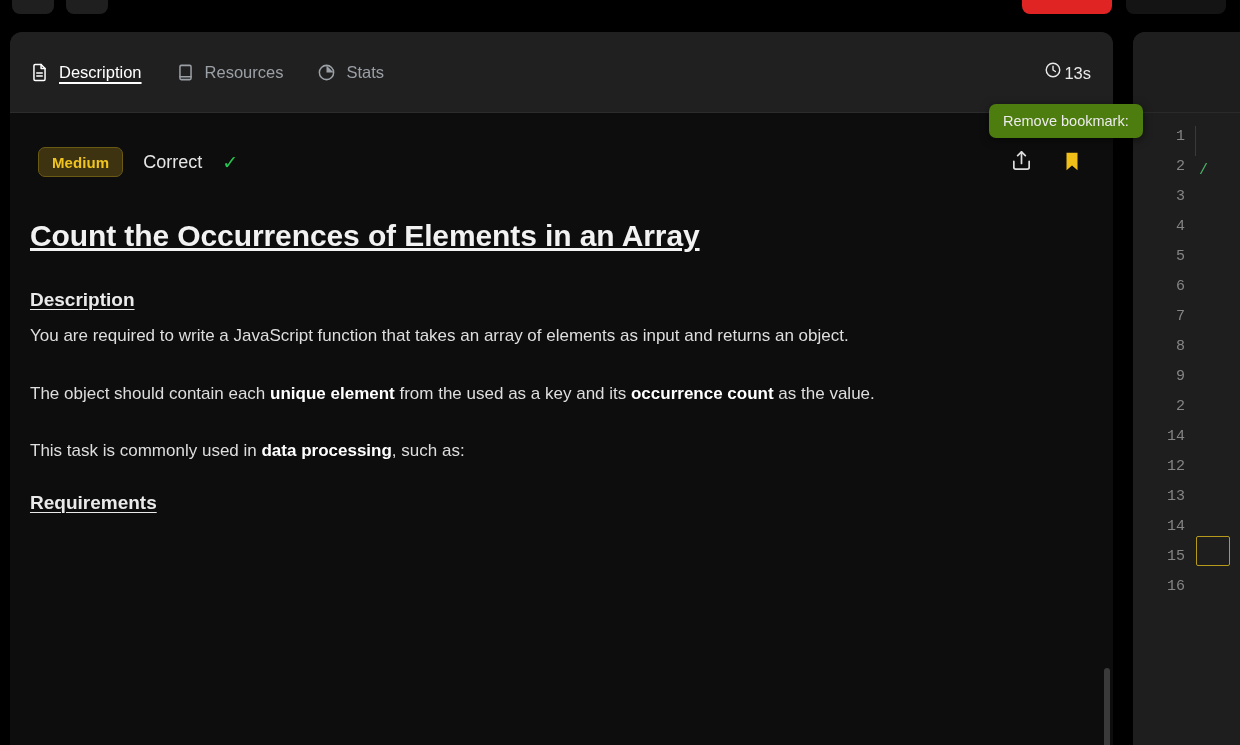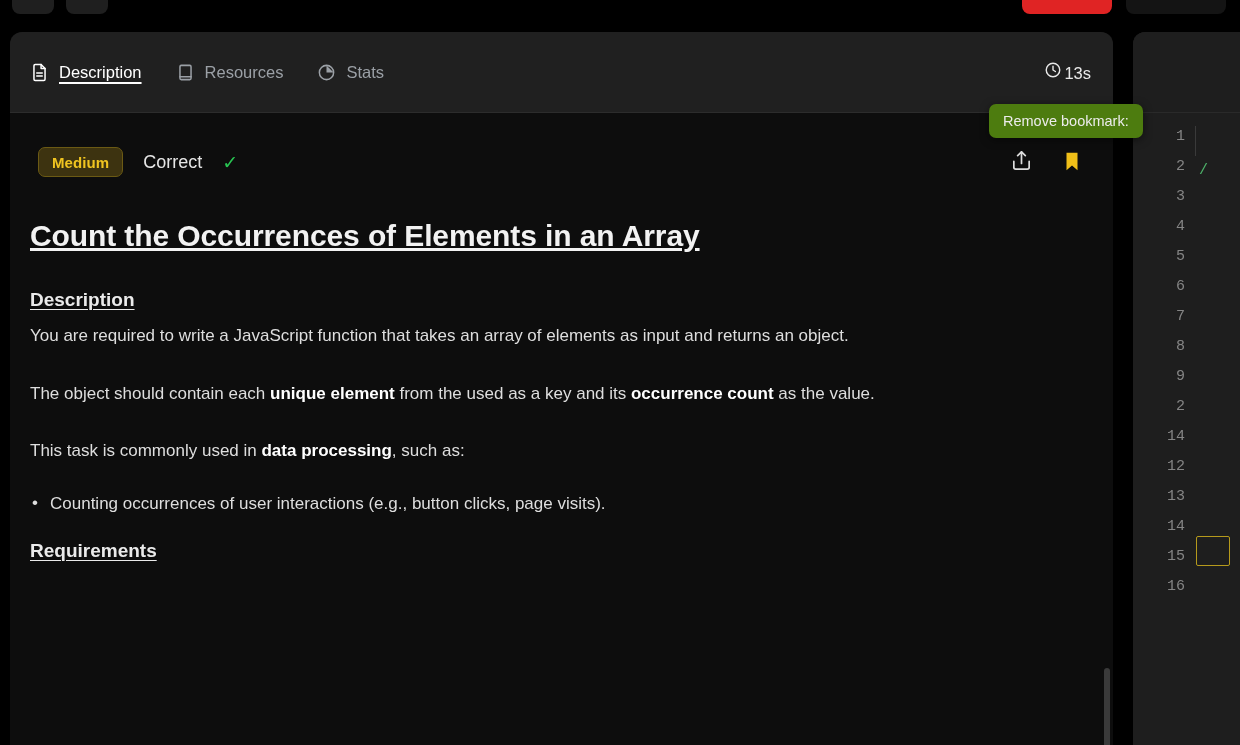--- a/index.html
+++ b/index.html
@@ -394,21 +394,20 @@
 
       <p class="para spaced">
         <span>The object should contain each </span><b>unique element</b><span> from the used as a key and its </span><b>occurrence count</b><span> as the value.</span>
       </p>
 
       <p class="para spaced">
         <span>This task is commonly used in </span><b>data processing</b><span>, such as:</span>
       </p>
 
       <ul class="bullets">
-        <li>Counting occurrences of user interactions (e.g., button clicks, page visits).</li>
       </ul>
 
       <h2 class="section-head req">Requirements</h2>
 
       <div class="panel-scrollbar"></div>
     </div>
   </div>
 
   <div class="tooltip">Remove bookmark:</div>
 

